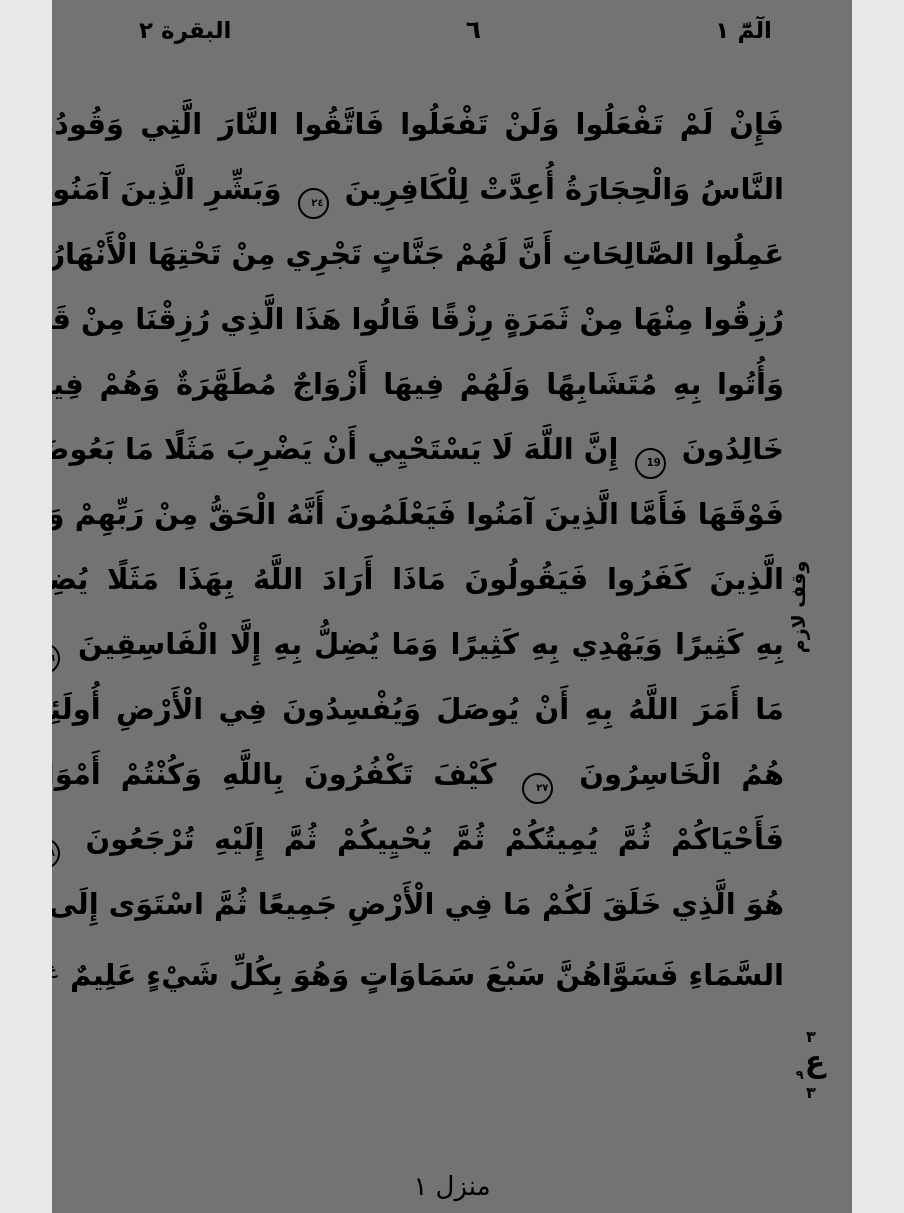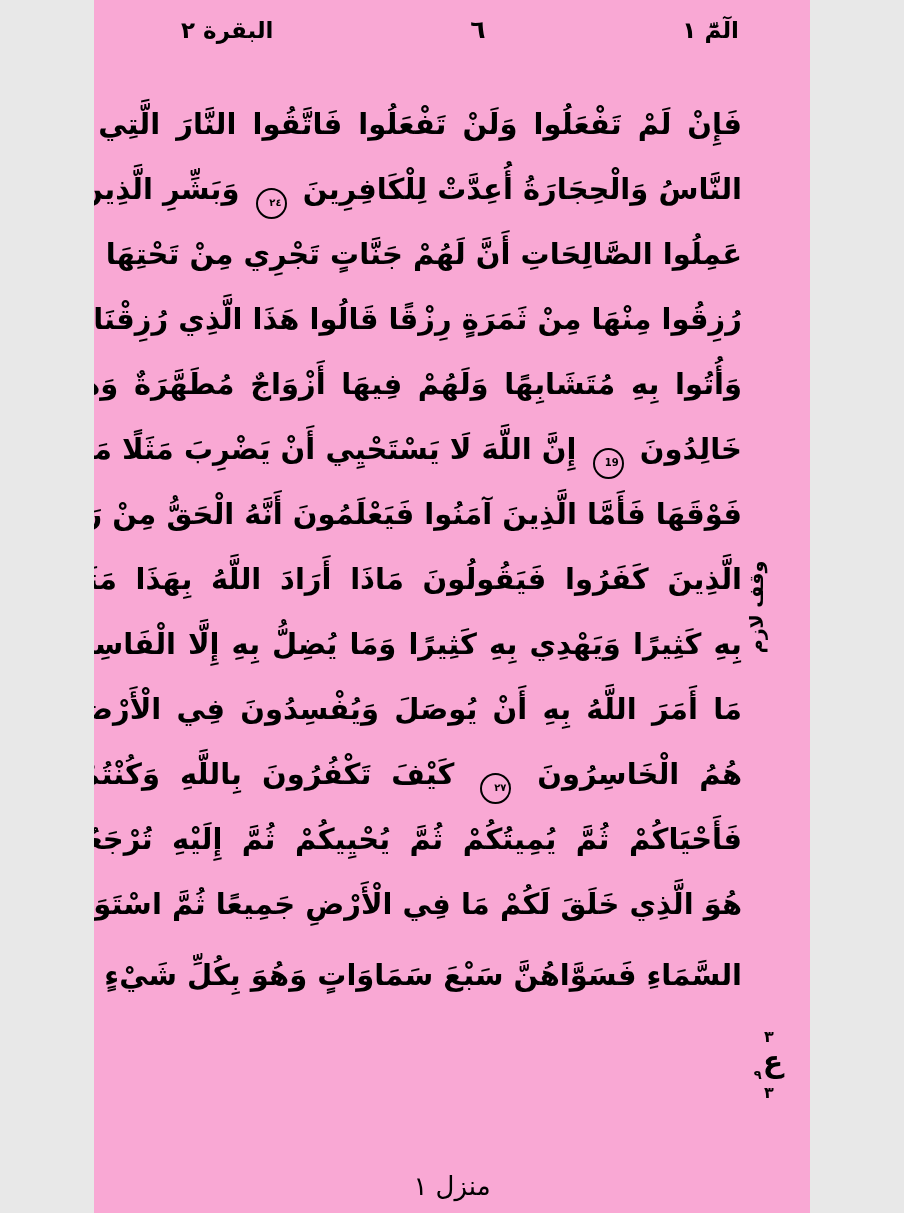--- a/index.html
+++ b/index.html
@@ -1,21 +1,21 @@
 <!DOCTYPE html>
 <html><head>
 <meta charset="utf-8">
 <style>
   html, body { margin: 0; padding: 0; background: #e8e8e8; }
   .page {
     position: relative;
-    width: 716px;
+    width: 800px;
     height: 1213px;
     margin: 0 auto;
-    background: #f9a8d4;
+    background: #737373;
     color: #000000;
     font-family: "DejaVu Sans", sans-serif;
     overflow: hidden;
   }
 
   
   .header {
     position: absolute;
     top: 10px;
     left: 75px;
@@ -28,21 +28,21 @@
   }
   .header .h-item {
     font-weight: 700;
     font-size: 23px;
     line-height: 40px;
     direction: rtl;
     white-space: nowrap;
   }
   .header .h-left   { margin-left: 12px; }
   .header .h-center { font-size: 25px; }
-  .header .h-right  { margin-right: 3px; }
+  .header .h-right  { margin-right: 12px; }
 
   
   .text-block {
     position: absolute;
     top: 92px;
     right: 68px;
     width: 761px;
   }
   .qline {
     direction: rtl;

